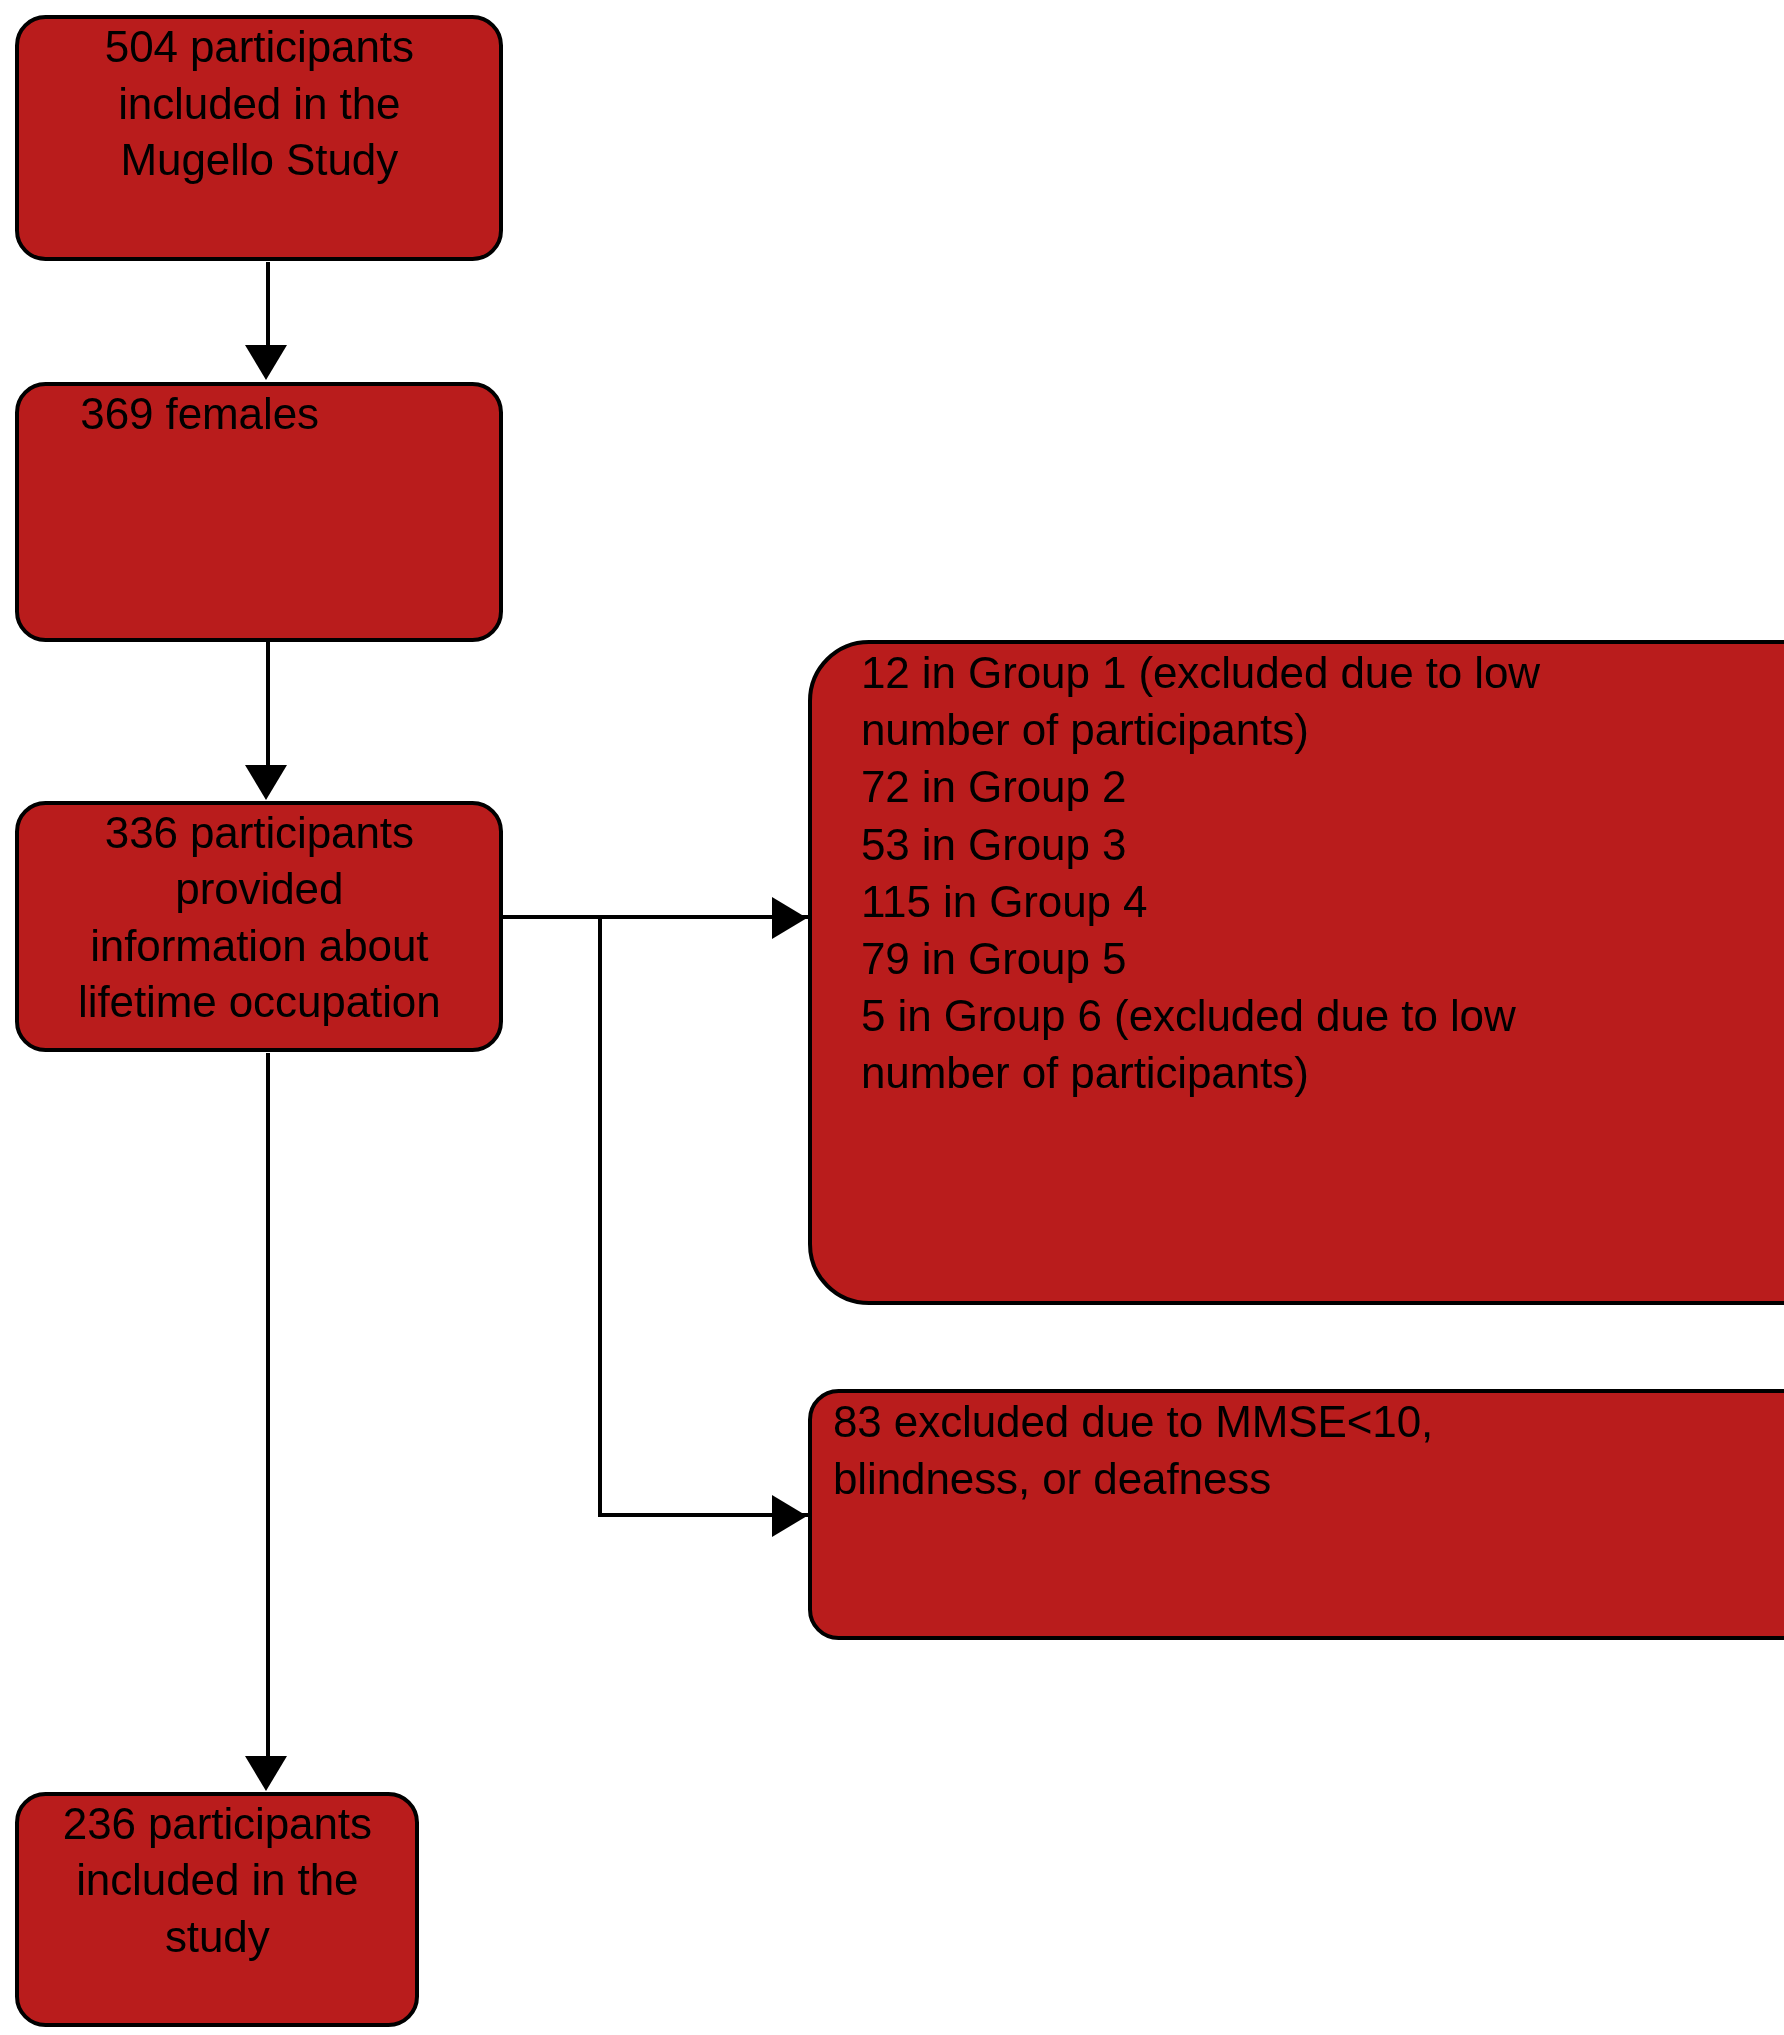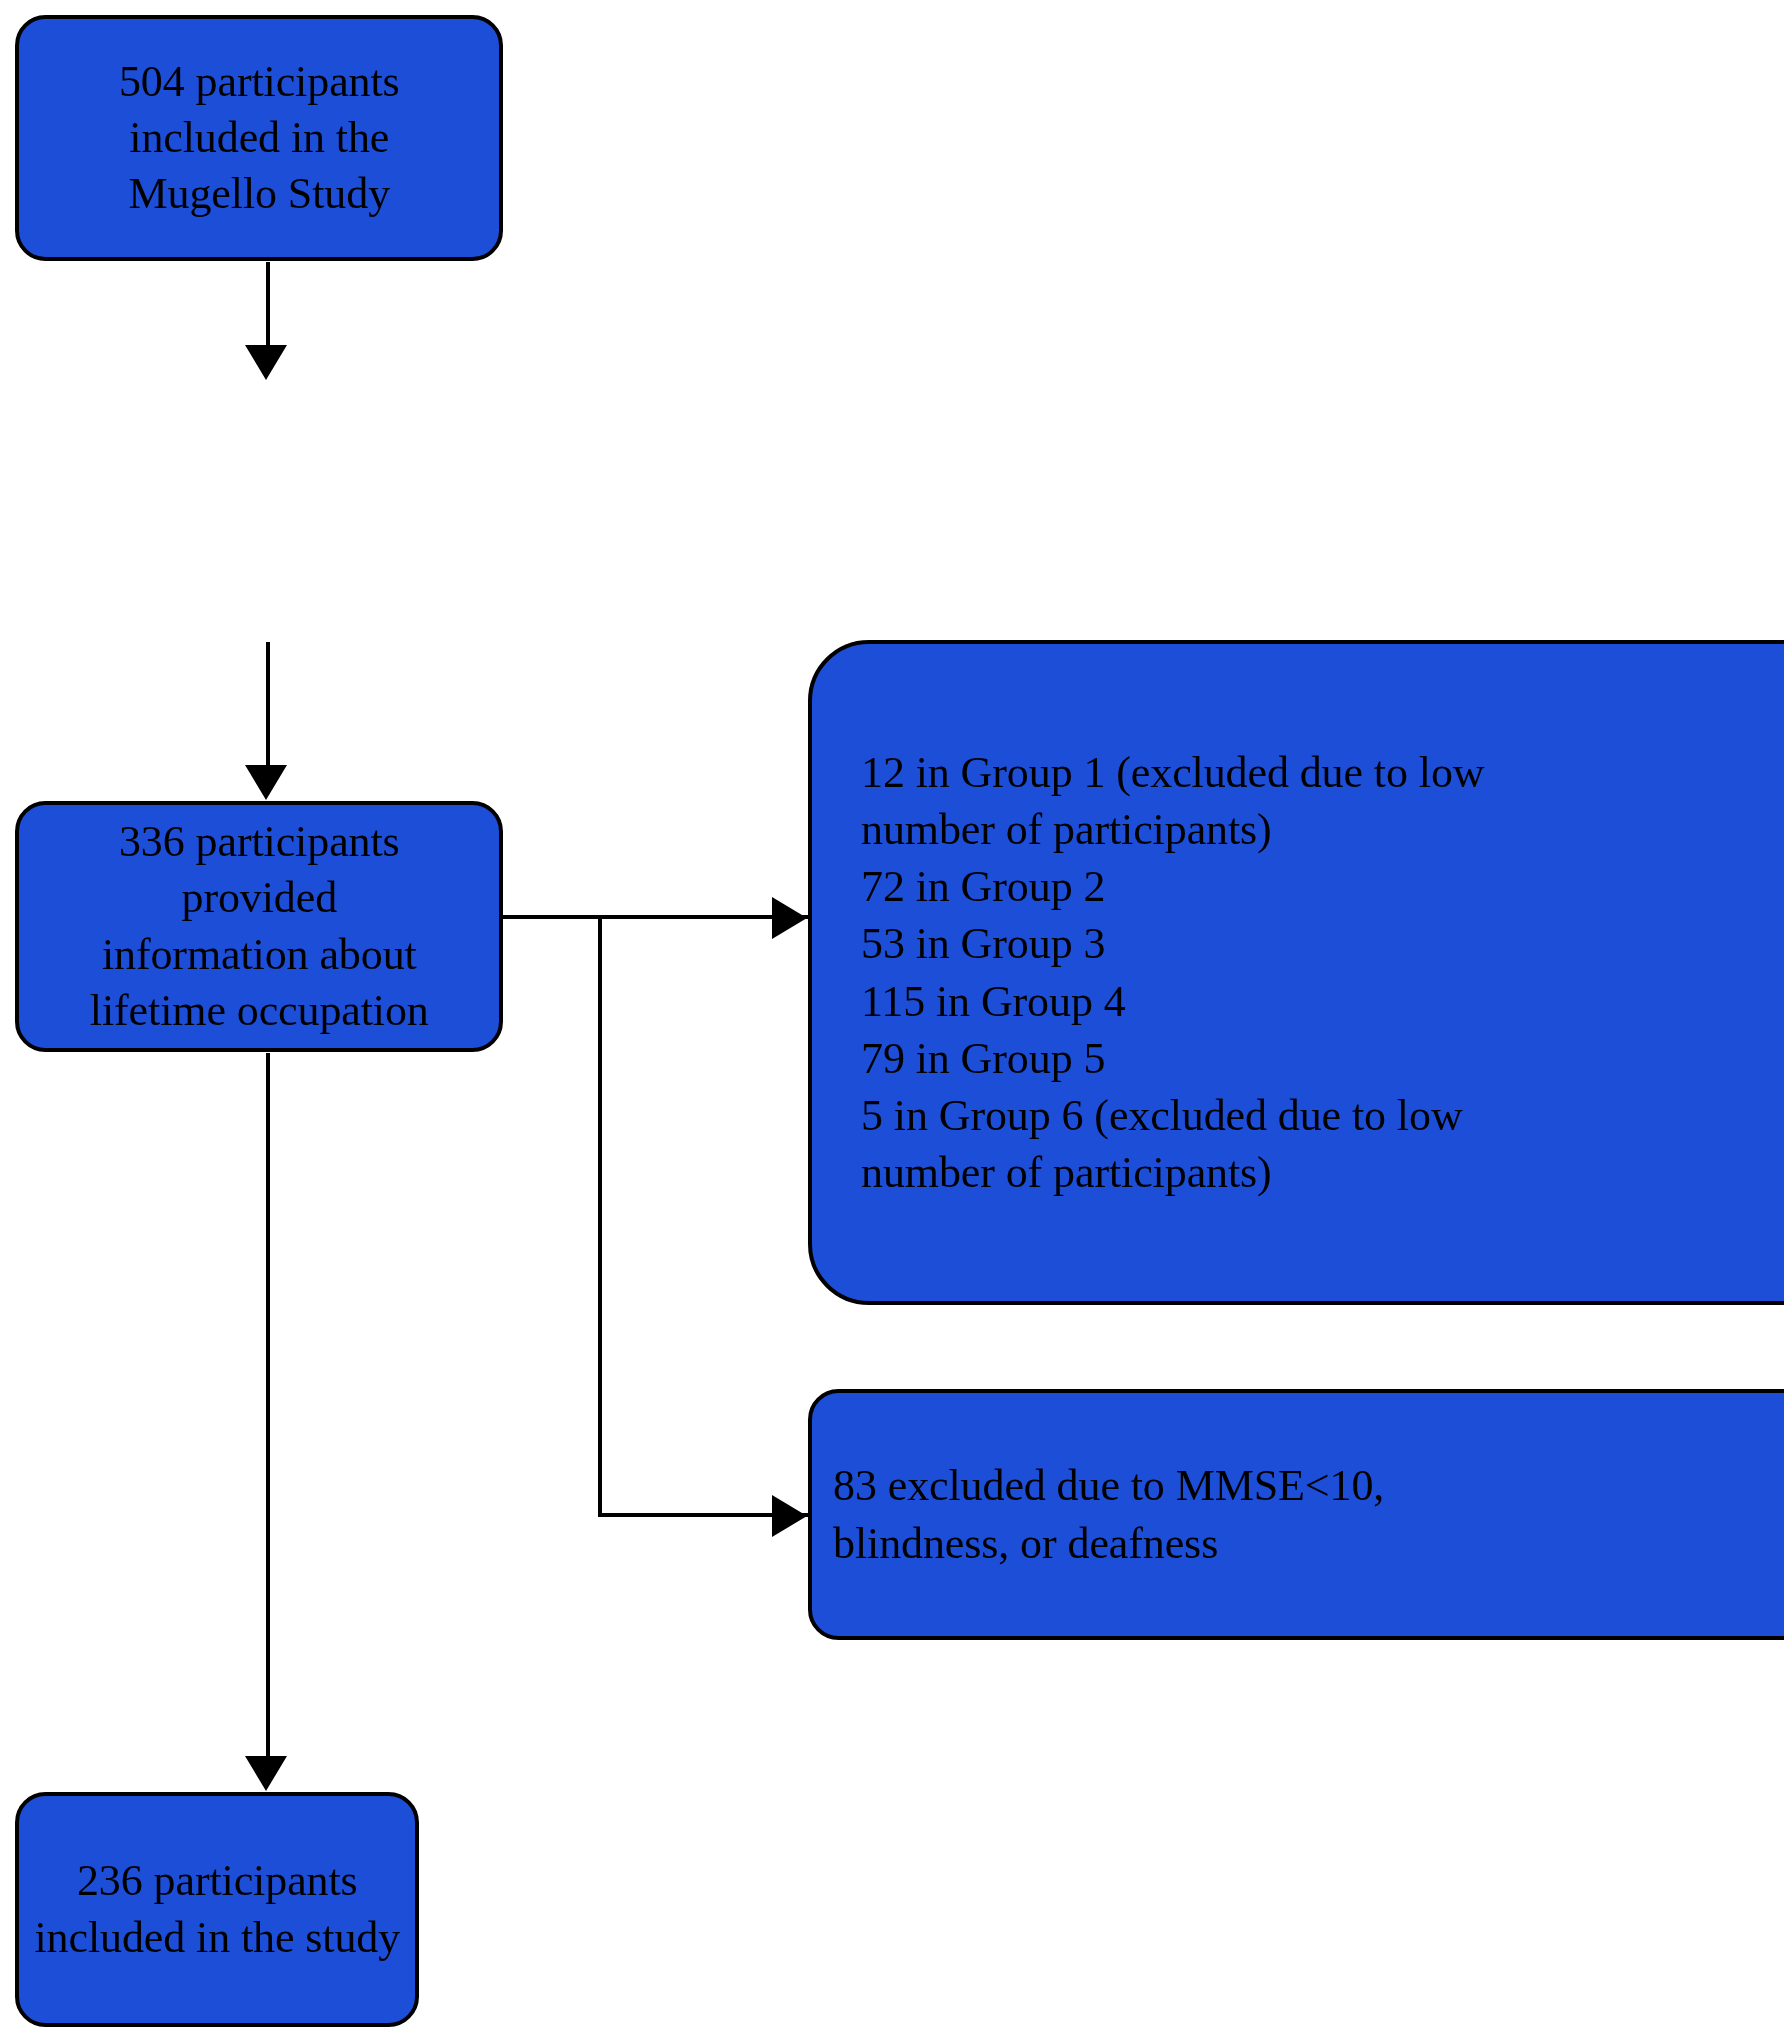--- a/index.html
+++ b/index.html
@@ -15,26 +15,24 @@
   #canvas {
     position: relative;
     width: 1784px;
     height: 2035px;
     background: #ffffff;
     overflow: hidden;
   }
   .node {
     position: absolute;
     box-sizing: border-box;
-    background: #1d4ed8;
+    background: #b91c1c;
     border: 4.2px solid #000000;
     display: flex;
-    align-items: center;
     justify-content: center;
-    font-family: Liberation Serif, serif;
   }
   .node .node-text {
     display: block;
     white-space: pre-line;
     font-size: 44px;
     line-height: 1.28;
     letter-spacing: -0.1px;
     color: #000000;
   }
 
@@ -140,20 +138,23 @@
 <body>
 
 <div id="canvas">
 
   <div class="node" id="node-enrolled">
     <span class="node-text">504 participants
 included in the
 Mugello Study</span>
   </div>
 
+  <div class="node" id="node-females">
+    <span class="node-text">369 females</span>
+  </div>
 
   <div class="node" id="node-occupation">
     <span class="node-text">336 participants
 provided
 information about
 lifetime occupation</span>
   </div>
 
   <div class="node" id="node-groups">
     <span class="node-text">12 in Group 1 (excluded due to low

